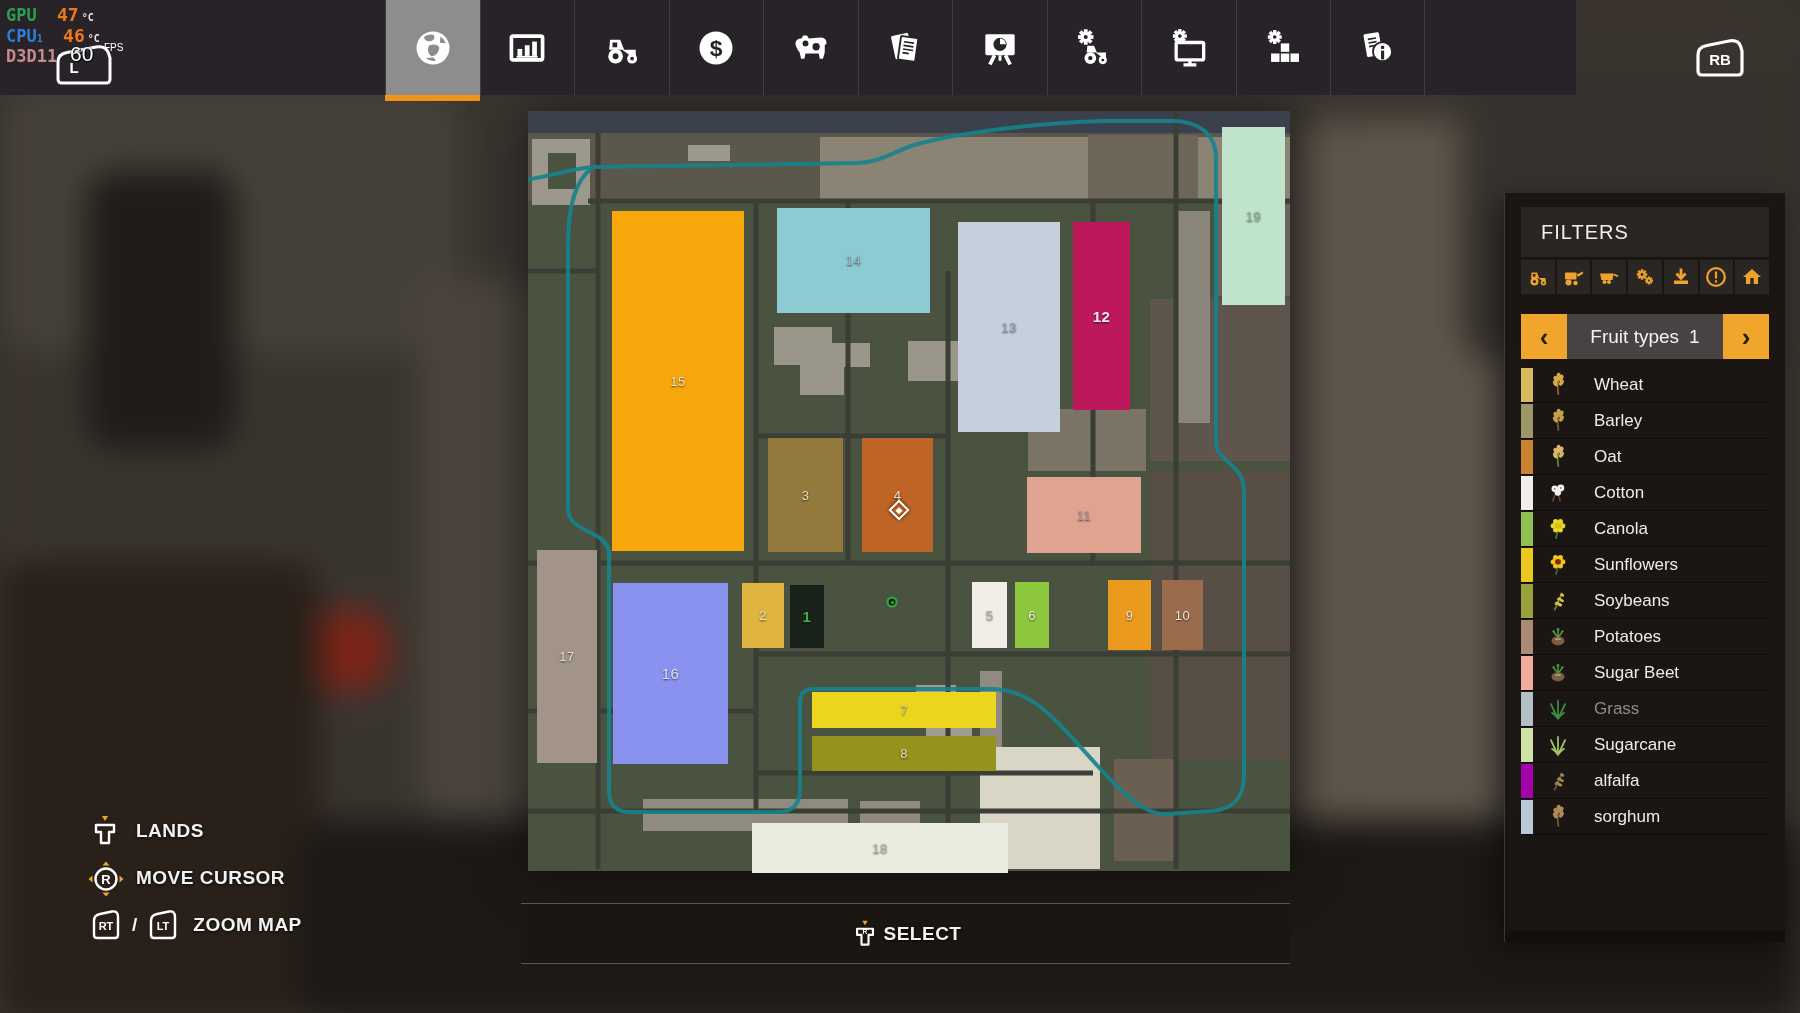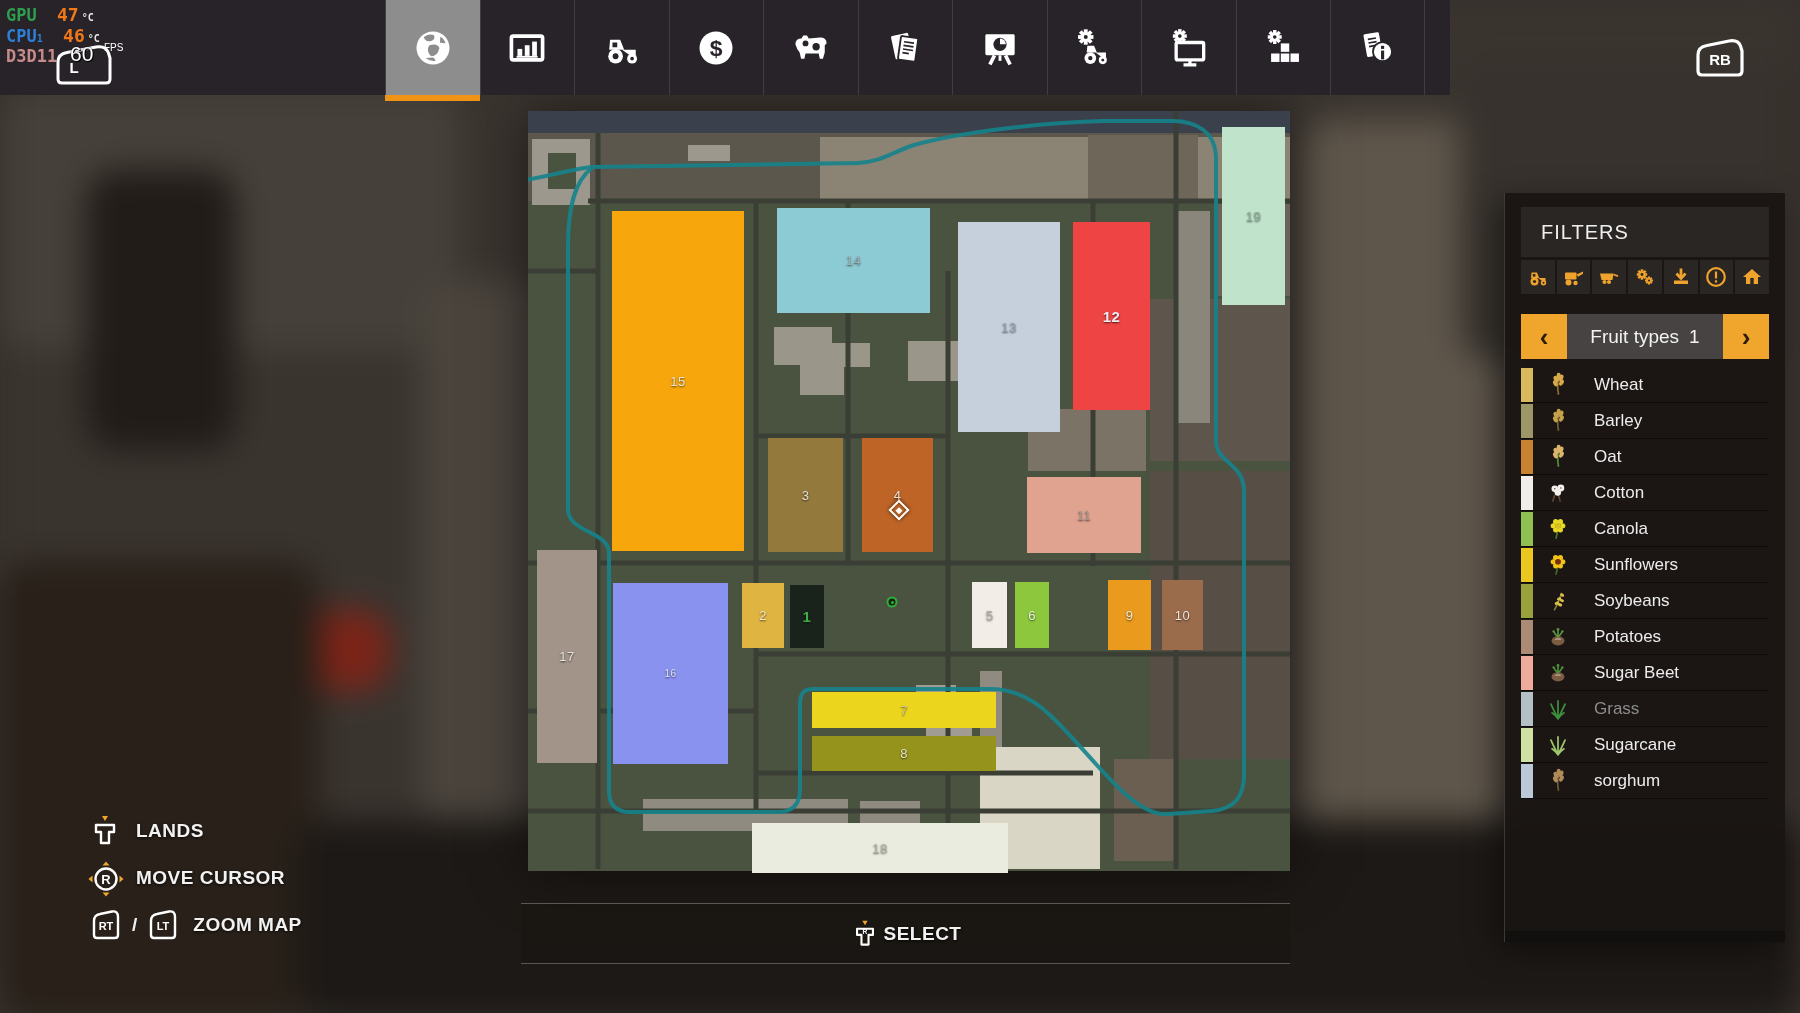--- a/index.html
+++ b/index.html
@@ -5,21 +5,21 @@
   html,body{margin:0;padding:0;background:#141110;}
   *{box-sizing:border-box;}
   #stage{position:relative;width:1800px;height:1013px;overflow:hidden;
     background:#37312d;font-family:"Liberation Sans",sans-serif;}
 
   
   #backdrop{position:absolute;inset:0;filter:blur(16px);}
   .blob{position:absolute;border-radius:30px;}
 
   
-  #top-bar{position:absolute;left:0;top:0;width:1450px;height:95px;background:#272329;z-index:30;}
+  #top-bar{position:absolute;left:0;top:0;width:1576px;height:95px;background:#272329;z-index:30;}
   #tabs{position:absolute;left:385px;top:0;height:95px;display:flex;}
   .tab{width:94.5px;height:95px;display:flex;align-items:center;justify-content:center;
     border-left:1px solid #403c40;cursor:pointer;}
   .tab:last-child{border-right:1px solid #403c40;}
   .tab .ticon{width:44px;height:44px;color:#ffffff;}
   .tab.selected{background:#8e8d8e;}
   #tab-underline{position:absolute;left:385px;top:95px;width:95px;height:6px;background:#ef9417;z-index:31;}
 
   
   #perf{position:absolute;left:6px;top:4px;z-index:40;
@@ -164,40 +164,40 @@
     <div id="fields-layer">
         <div class="field" style="left: 84px; top: 100px; width: 132px; height: 340px; background: rgb(247, 166, 11);">
           <span class="field-label" style="color: rgb(232, 228, 218); font-weight: normal; font-size: 13px;">15</span>
         </div>
         <div class="field" style="left: 249px; top: 97px; width: 153px; height: 105px; background: rgb(140, 202, 212);">
           <span class="field-label" style="color: rgb(157, 176, 181); font-weight: normal; font-size: 13px;">14</span>
         </div>
         <div class="field" style="left: 430px; top: 111px; width: 102px; height: 210px; background: rgb(198, 208, 221);">
           <span class="field-label" style="color: rgb(151, 161, 171); font-weight: normal; font-size: 13px;">13</span>
         </div>
-        <div class="field" style="left: 545px; top: 111px; width: 77px; height: 188px; background: #ef4444;">
+        <div class="field" style="left: 545px; top: 111px; width: 57px; height: 188px; background: #be185d;">
           <span class="field-label" style="color: rgb(242, 232, 242); font-weight: bold; font-size: 15px;">12</span>
         </div>
         <div class="field" style="left: 694px; top: 16px; width: 63px; height: 178px; background: rgb(191, 227, 203);">
           <span class="field-label" style="color: rgb(143, 174, 153); font-weight: normal; font-size: 13px;">19</span>
         </div>
         <div class="field" style="left: 240px; top: 327px; width: 75px; height: 114px; background: rgb(147, 121, 60);">
           <span class="field-label" style="color: rgb(227, 222, 210); font-weight: normal; font-size: 13px;">3</span>
         </div>
         <div class="field" style="left: 334px; top: 327px; width: 71px; height: 114px; background: rgb(189, 100, 38);">
           <span class="field-label" style="color: rgb(238, 227, 214); font-weight: normal; font-size: 13px;">4</span>
         </div>
         <div class="field" style="left: 499px; top: 366px; width: 114px; height: 76px; background: rgb(224, 163, 144);">
           <span class="field-label" style="color: rgb(168, 148, 139); font-weight: normal; font-size: 13px;">11</span>
         </div>
         <div class="field" style="left: 9px; top: 439px; width: 60px; height: 213px; background: rgb(162, 148, 136);">
           <span class="field-label" style="color: rgb(232, 227, 220); font-weight: normal; font-size: 13px;">17</span>
         </div>
         <div class="field" style="left: 85px; top: 472px; width: 115px; height: 181px; background: rgb(138, 146, 240);">
-          <span class="field-label" style="color: rgb(223, 226, 242); font-weight: normal; font-size: 10px;">16</span>
+          <span class="field-label" style="color: rgb(223, 226, 242); font-weight: normal; font-size: 15px;">16</span>
         </div>
         <div class="field" style="left: 214px; top: 472px; width: 42px; height: 65px; background: rgb(223, 180, 64);">
           <span class="field-label" style="color: rgb(239, 230, 210); font-weight: normal; font-size: 13px;">2</span>
         </div>
         <div class="field" style="left: 262px; top: 474px; width: 34px; height: 63px; background: rgb(25, 35, 28);">
           <span class="field-label" style="color: rgb(63, 174, 69); font-weight: bold; font-size: 15px;">1</span>
         </div>
         <div class="field" style="left: 444px; top: 471px; width: 35px; height: 66px; background: rgb(242, 237, 231);">
           <span class="field-label" style="color: rgb(181, 175, 168); font-weight: normal; font-size: 13px;">5</span>
         </div>
@@ -596,20 +596,32 @@
           <span class="fruit-label">Grass</span>
         </div>
         <div class="fruit-row">
           <span class="fruit-bar" style="background: rgb(208, 225, 165);"></span>
           <span class="fruit-icon"><svg viewBox="0 0 24 24" width="100%" height="100%" xmlns="http://www.w3.org/2000/svg">
               <path d="M12 21 C12 15 12 9 12 4.5 M12 21 C9.5 16 7.5 12 5.5 7.5 M12 21 C14.5 16 16.5 12 18.5 7.5 M12 21 C10 18 8 16.5 6.5 15.5 M12 21 C14 18 16 16.5 17.5 15.5" stroke="#9fc66b" stroke-width="1.6" fill="none" stroke-linecap="round"></path>
             </svg></span>
           <span class="fruit-label">Sugarcane</span>
         </div>
         <div class="fruit-row">
+          <span class="fruit-bar" style="background: rgb(164, 3, 169);"></span>
+          <span class="fruit-icon"><svg viewBox="0 0 24 24" width="100%" height="100%" xmlns="http://www.w3.org/2000/svg">
+              <path d="M8.5 20.5 C11 16.5 13 11.5 15.5 4.5" stroke="#6b5a35" stroke-width="1.5" fill="none"></path>
+    <ellipse cx="15.8" cy="6.5" rx="2" ry="1.3" fill="#9c8a52" transform="rotate(30 15.8 6.5)"></ellipse>
+    <ellipse cx="13" cy="10" rx="2.1" ry="1.35" fill="#9c8a52" transform="rotate(-20 13 10)"></ellipse>
+    <ellipse cx="15.5" cy="11.5" rx="2.1" ry="1.35" fill="#9c8a52" transform="rotate(25 15.5 11.5)"></ellipse>
+    <ellipse cx="11" cy="14" rx="2.2" ry="1.4" fill="#9c8a52" transform="rotate(-25 11 14)"></ellipse>
+    <ellipse cx="13.8" cy="15.5" rx="2.2" ry="1.4" fill="#9c8a52" transform="rotate(20 13.8 15.5)"></ellipse>
+            </svg></span>
+          <span class="fruit-label">alfalfa</span>
+        </div>
+        <div class="fruit-row">
           <span class="fruit-bar" style="background: rgb(186, 200, 216);"></span>
           <span class="fruit-icon"><svg viewBox="0 0 24 24" width="100%" height="100%" xmlns="http://www.w3.org/2000/svg">
               <path d="M12.5 21 C11.5 16 11.5 9 13.5 3.5" stroke="#6b5a3a" stroke-width="1.6" fill="none"></path>
     <ellipse cx="10.2" cy="6.5" rx="2" ry="3.2" fill="#b08a58" transform="rotate(-28 10.2 6.5)"></ellipse>
     <ellipse cx="14.8" cy="5.5" rx="2" ry="3.2" fill="#b08a58" transform="rotate(24 14.8 5.5)"></ellipse>
     <ellipse cx="12.6" cy="3.6" rx="1.9" ry="3" fill="#b08a58"></ellipse>
     <ellipse cx="9.6" cy="10.5" rx="1.9" ry="3" fill="#b08a58" transform="rotate(-30 9.6 10.5)"></ellipse>
     <ellipse cx="15.2" cy="9.8" rx="1.9" ry="3" fill="#b08a58" transform="rotate(28 15.2 9.8)"></ellipse>
             </svg></span>
           <span class="fruit-label">sorghum</span>

